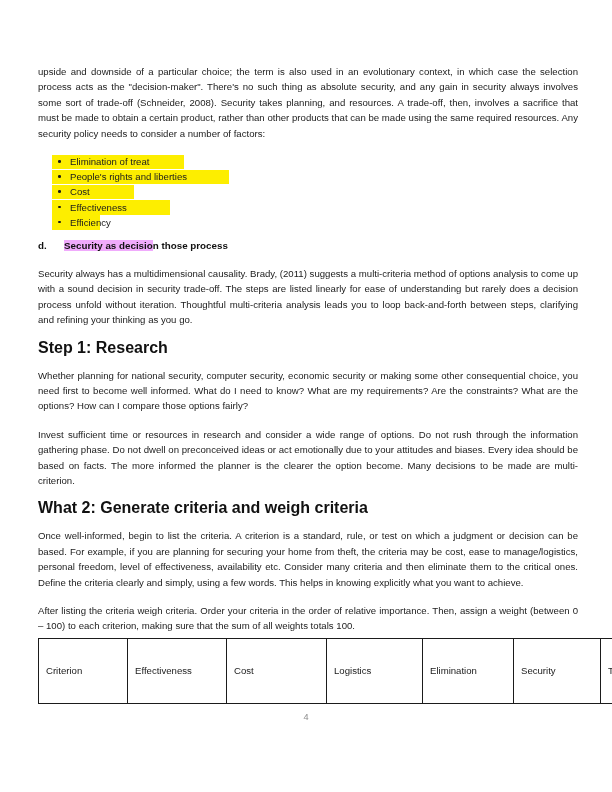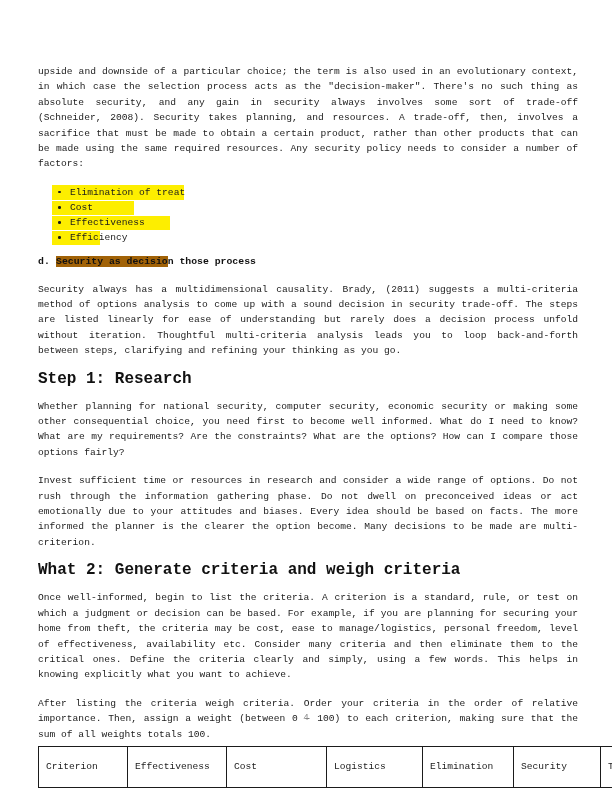--- a/index.html
+++ b/index.html
@@ -16,21 +16,20 @@
     position: relative;
   }
 
   .page {
     position: absolute;
     left: 0;
     top: 0;
     width: 565px;
     height: 792px;
     background: #fff;
-    font-family: Liberation Mono, monospace;
   }
 
   .content {
     position: absolute;
     left: 38px;
     top: 64px;
     width: 540px;
   }
 
   p.body-text {
@@ -94,42 +93,43 @@
     color: #111;
     position: relative;
     padding-left: 18px;
   }
   h3.sub-heading .letter {
     position: absolute;
     left: 0;
     top: 0;
   }
   h3.sub-heading .hl-part {
-    background: #a16207;
+    background: #f0abfc;
+    margin-left: 8px;
   }
 
   h4.step-heading {
     margin: 0 0 13px 0;
     font-size: 16px;
     font-weight: bold;
     line-height: 14px;
     color: #111;
   }
 
   
   .crit-table {
     border-collapse: collapse;
     width: 543px;
     margin-top: 3px;
     table-layout: fixed;
   }
   .crit-table td {
     border: 1px solid #1b1b1b;
     height: 40px;
-    padding: 0 7px;
+    padding: 12px 7px;
     font-size: 9.6px;
     color: #1b1b1b;
     vertical-align: middle;
     font-weight: normal;
   }
 
   .page-number {
     position: absolute;
     left: 0;
     top: 712px;
@@ -145,20 +145,25 @@
 <div class="page">
   <div class="content">
 
     <p class="body-text">upside and downside of a particular choice; the term is also used in an evolutionary context, in which case the selection process acts as the "decision-maker". There's no such thing as absolute security, and any gain in security always involves some sort of trade-off (Schneider, 2008). Security takes planning, and resources. A trade-off, then, involves a sacrifice that must be made to obtain a certain product, rather than other products that can be made using the same required resources. Any security policy needs to consider a number of factors:</p>
 
     <ul class="bullet-list">
       <li>
         <span class="hl-band" style="width:132px"></span>
         <span class="dot"></span>
         <span class="txt">Elimination of treat</span>
+      </li>
+      <li>
+        <span class="hl-band" style="width:177px"></span>
+        <span class="dot"></span>
+        <span class="txt">People's rights and liberties</span>
       </li>
       <li>
         <span class="hl-band" style="width:82px"></span>
         <span class="dot"></span>
         <span class="txt">Cost</span>
       </li>
       <li>
         <span class="hl-band" style="width:118px"></span>
         <span class="dot"></span>
         <span class="txt">Effectiveness</span>

